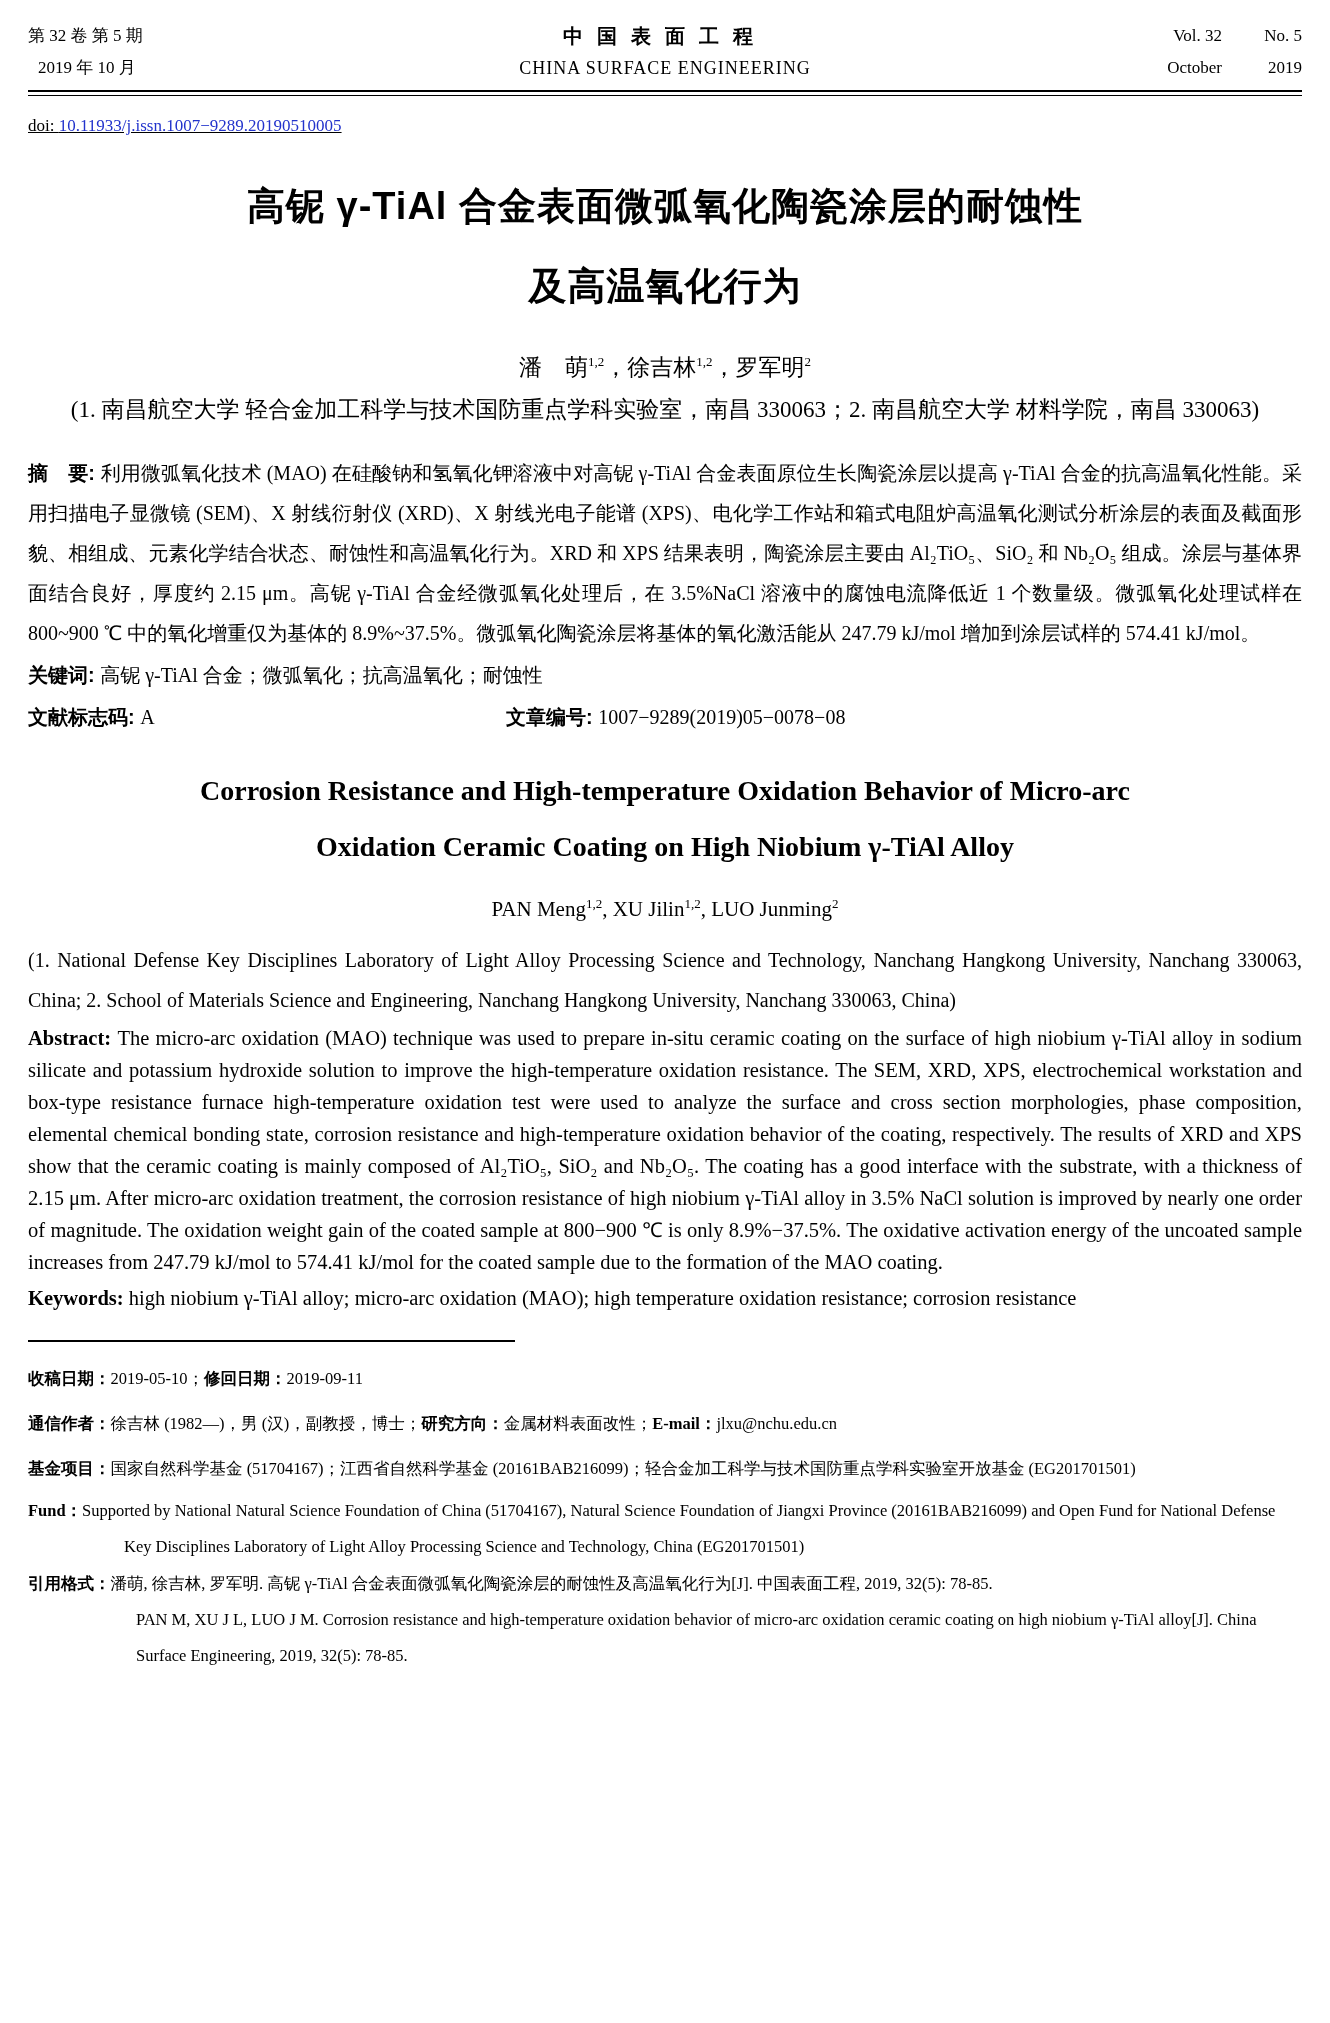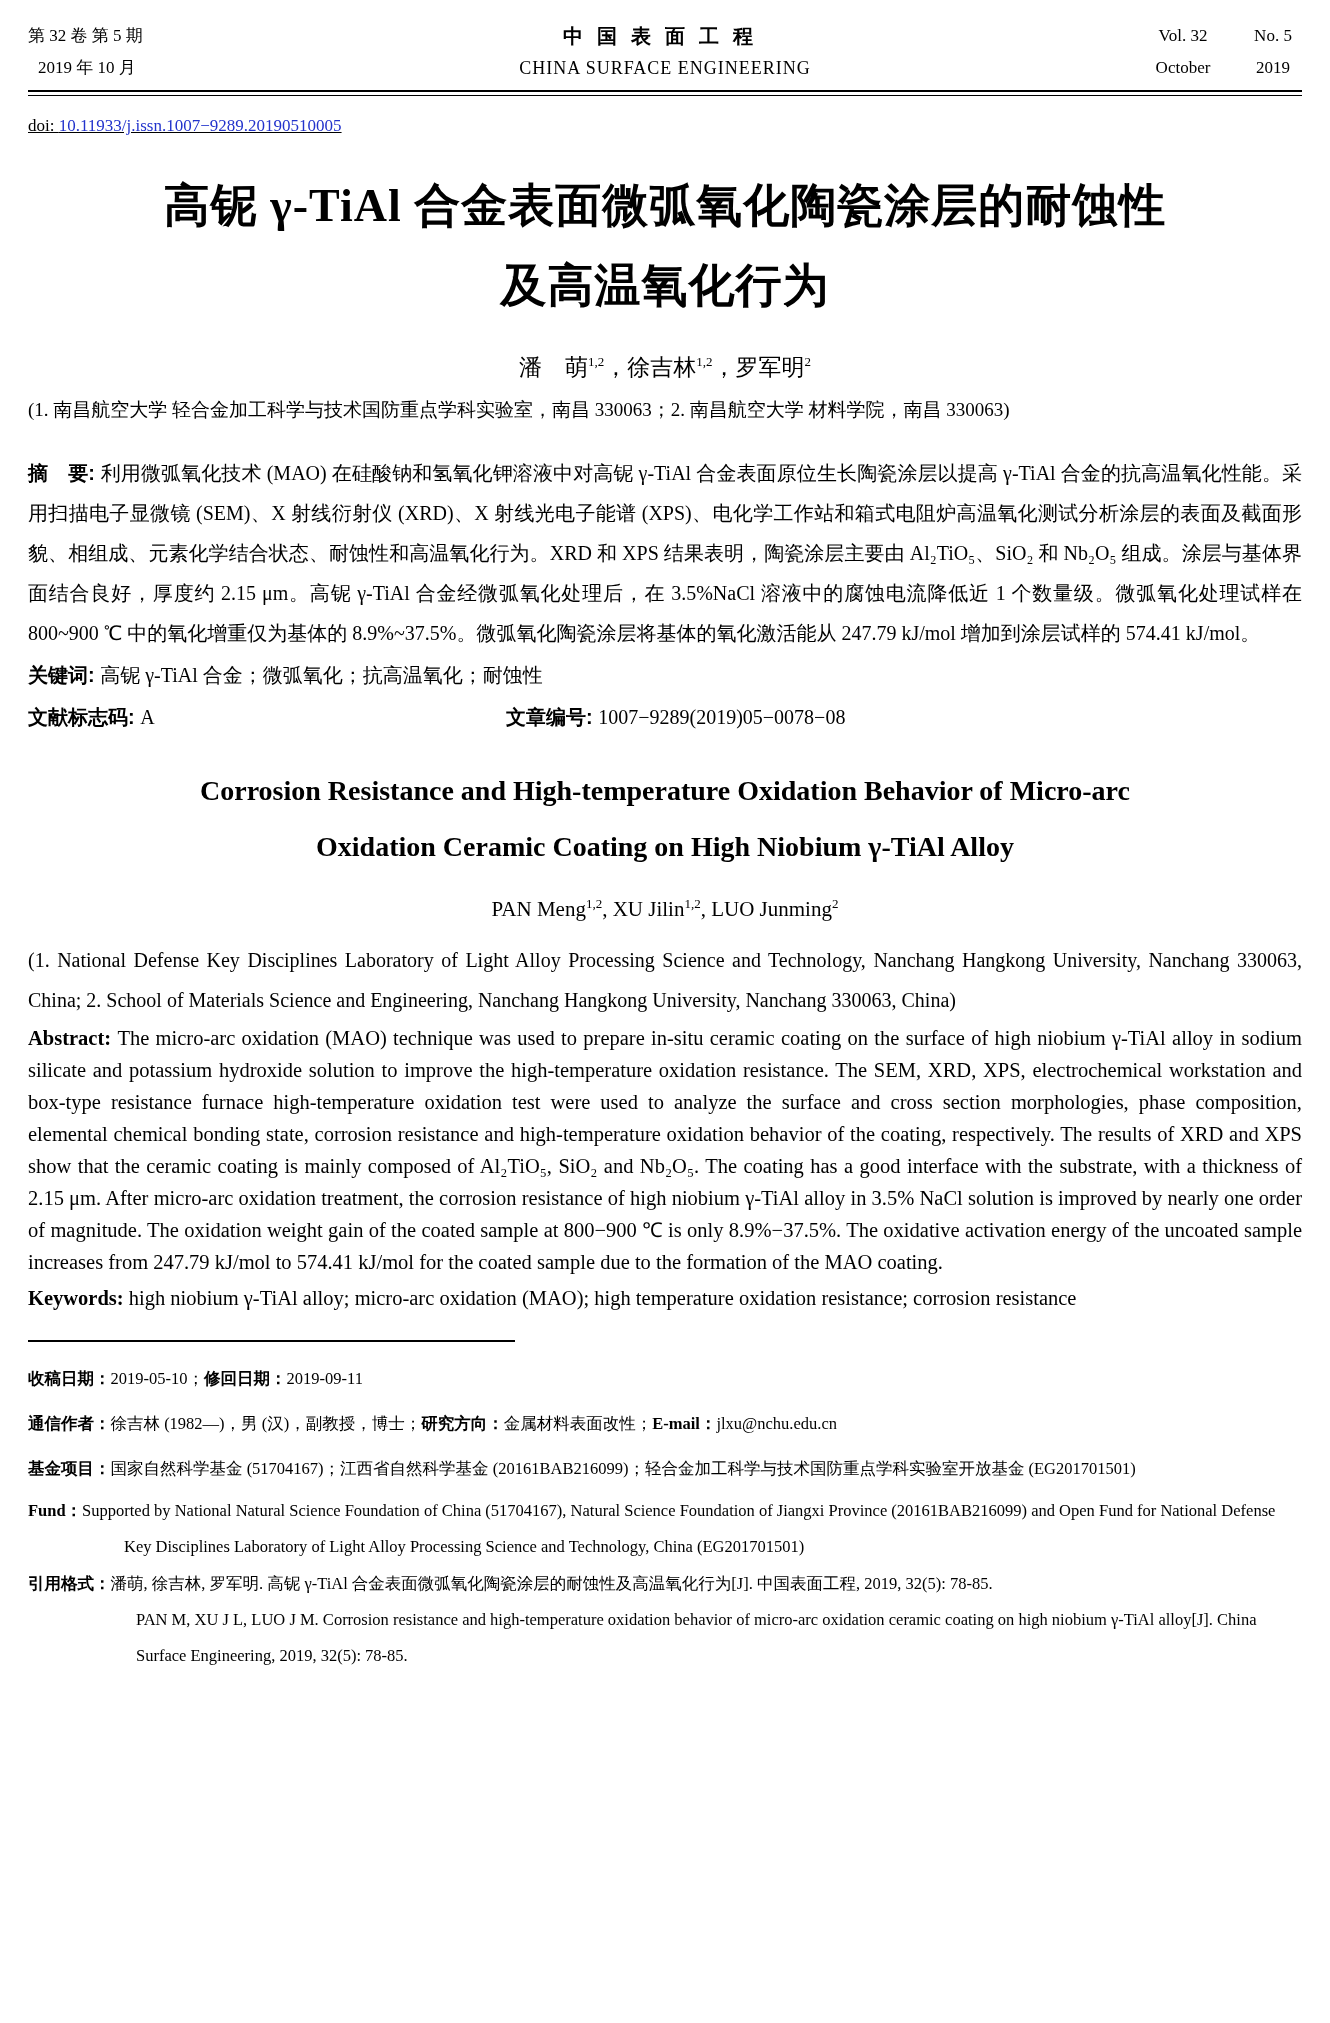--- a/index.html
+++ b/index.html
@@ -12,32 +12,32 @@
   .page { width: 1330px; height: 1778px; padding: 16px 28px 0 28px; }
 
   
   .jheader { display: grid; grid-template-columns: 1fr auto 1fr; align-items: start; margin-top: 4px; }
   .jh-left { text-align: left; font-size: 17px; line-height: 32px; }
   .jh-left .l2 { padding-left: 10px; }
   .jh-center { text-align: center; }
   .jname-cn { font-size: 20px; font-weight: bold; letter-spacing: 14px; line-height: 32px; font-family: "Liberation Sans", sans-serif; }
   .jname-en { font-size: 18px; line-height: 32px; letter-spacing: 1px; }
   .jh-right { text-align: right; }
-  .jh-right .row { display: grid; grid-template-columns: 78px 58px; column-gap: 22px; justify-content: end; font-size: 17px; line-height: 32px; text-align: center; }
+  .jh-right .row { display: grid; grid-template-columns: 78px 58px; column-gap: 22px; justify-content: end; font-size: 17px; line-height: 32px; text-align: right; }
   .double-rule { margin-top: 6px; border-top: 2.5px solid #000; border-bottom: 1.5px solid #000; height: 6px; }
 
   
   .doi-line { margin-top: 18px; font-size: 17px; line-height: 24px; text-decoration: underline; }
   .doi-link { color: #2233cc; text-decoration: none; }
 
   
-  .title-cn { margin-top: 28px; text-align: center; font-size: 46px; line-height: 80px; font-weight: bold; font-family: Liberation Serif, serif; letter-spacing: 1px; }
+  .title-cn { margin-top: 28px; text-align: center; font-size: 38px; line-height: 80px; font-weight: bold; font-family: Liberation Sans, sans-serif; letter-spacing: 1px; }
   .authors-cn { margin-top: 20px; text-align: center; font-size: 23px; line-height: 32px; }
   .authors-cn sup, .authors-en sup { font-size: 13px; }
-  .affil-cn { margin-top: 12px; font-size: 19px; line-height: 27px; }
+  .affil-cn { margin-top: 12px; text-align: center; font-size: 23px; line-height: 27px; }
 
   
   .abstract-cn { margin-top: 30px; font-size: 20px; line-height: 40px; text-align: justify; }
   .b-hei { font-weight: bold; font-family: "Liberation Sans", sans-serif; }
   .keywords-cn { margin-top: 2px; font-size: 20px; line-height: 40px; }
   .class-row { margin-top: 2px; font-size: 20px; line-height: 40px; display: grid; grid-template-columns: 478px 390px auto; }
 
   
   .title-en { margin-top: 26px; text-align: center; font-size: 28px; font-weight: bold; line-height: 56px; }
   .authors-en { margin-top: 14px; text-align: center; font-size: 21px; line-height: 30px; }

